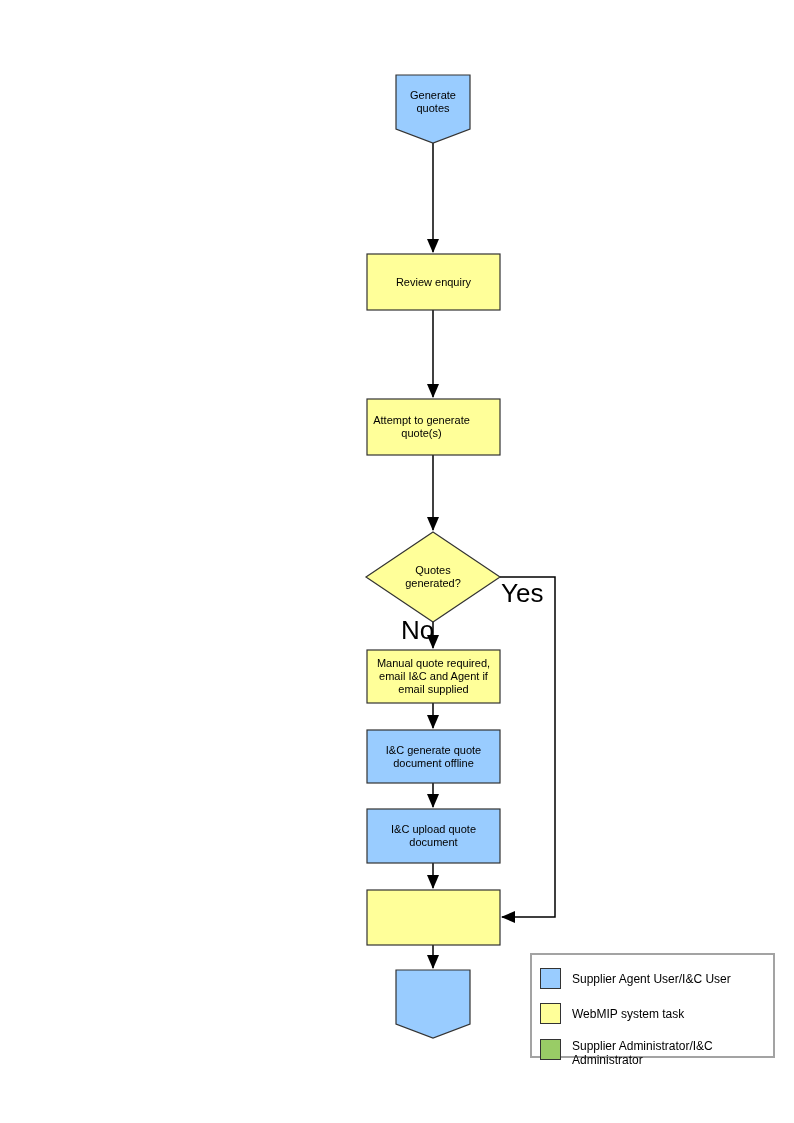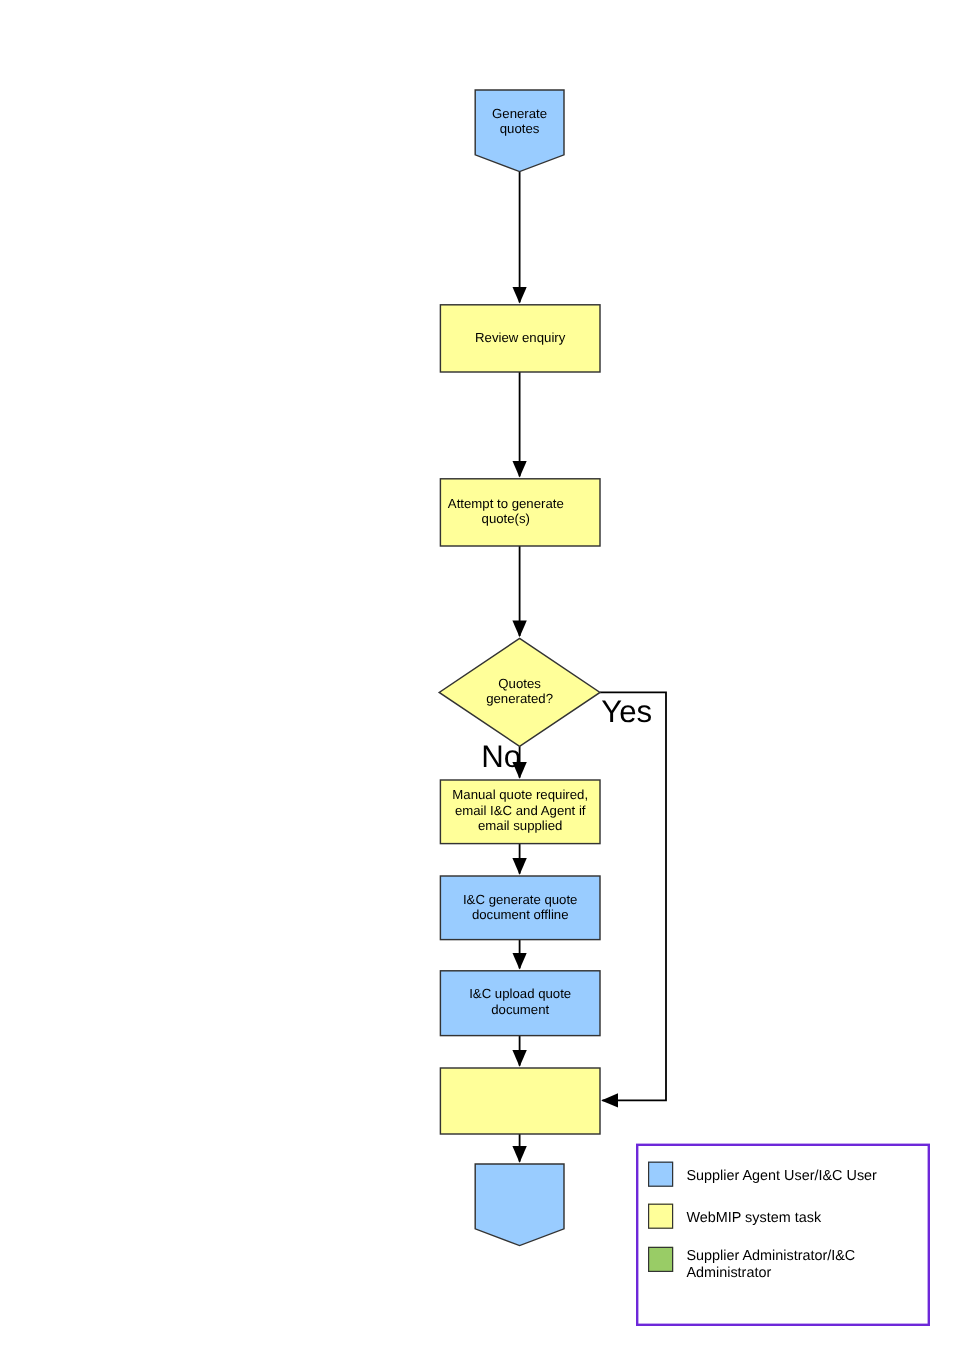--- a/index.html
+++ b/index.html
@@ -37,22 +37,22 @@
     font-size: 26px;
     line-height: 26px;
     color: #000000;
   }
 
   .legend {
     position: absolute;
     left: 503px;
     top: 953px;
     width: 245px;
-    height: 152px;
-    border: 2px solid #6d28d9;
+    height: 105px;
+    border: 2px solid #a3a3a3;
     box-sizing: border-box;
     background: #ffffff;
   }
   .legend-row {
     position: absolute;
     left: 8px;
     display: flex;
     gap: 11px;
     align-items: center;
     width: 225px;

